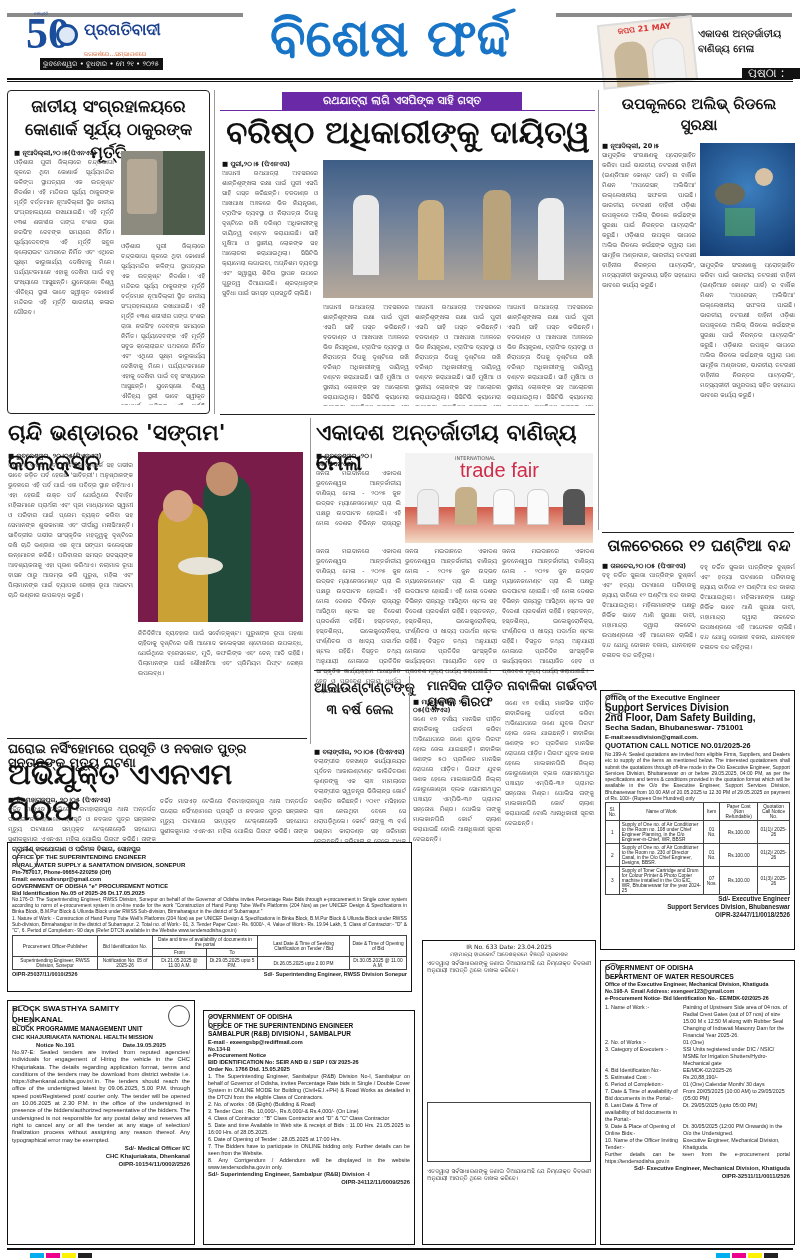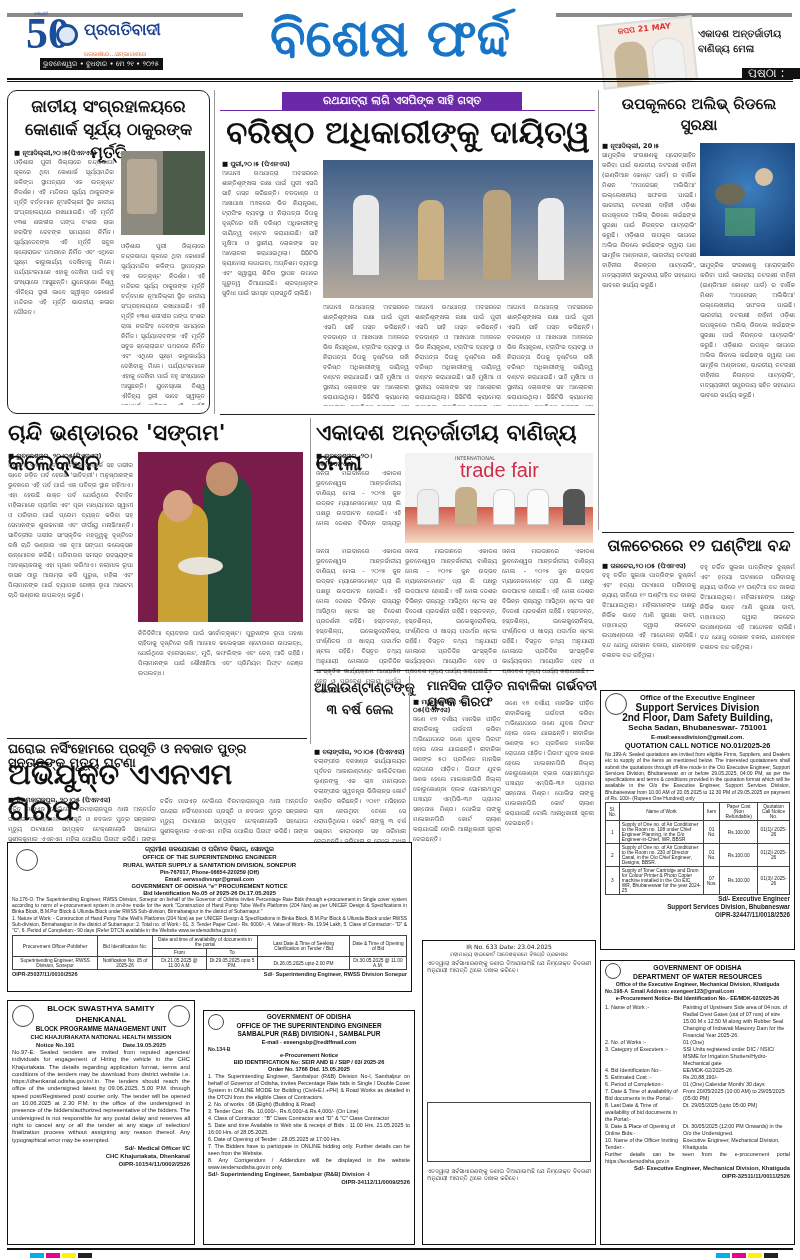--- a/index.html
+++ b/index.html
@@ -11,26 +11,26 @@
 .fifty{font-family:"Liberation Serif",serif;font-size:44px;color:#1a4e9c;font-weight:bold;line-height:44px;position:absolute;left:0;top:2px}
 .brand{position:absolute;left:50px;top:10px;font-size:16px;font-weight:bold;color:#1a3f8f}
 .tagline{position:absolute;left:52px;top:40px;font-size:6px;color:#d3541a}
 .datebar{left:40px;top:58px;width:123px;height:12px;background:#111;color:#fff;font-size:7px;padding-left:3px;line-height:12px}
 .section-title{left:270px;top:8px;font-size:52px;font-weight:bold;color:#1774c6;line-height:60px}
 .promo-box{left:600px;top:20px;width:95px;height:65px;background:#f2ece4;border:2px solid #ddd;transform:rotate(-6deg)}
 .promo-text{left:698px;top:26px;font-size:10px;font-weight:bold;line-height:15px;width:95px}
 .page-no{left:742px;top:68px;background:#111;color:#fff;font-size:12px;padding:0 6px;height:11px;line-height:11px}
 .col-text{font-size:6.2px;line-height:10px;color:#333;text-align:justify;overflow:hidden}
 .headline{font-weight:bold;color:#111}
-.story-box{border:1.5px solid #222;border-radius:10px}
+.story-box{border:1.5px solid #222;border-radius:4px}
 .purple-tag{background:#6a2aa8;color:#fff;font-size:11px;font-weight:bold;text-align:center;line-height:18px}
 .photo{background:#888;overflow:hidden}
 .dateline{font-size:6.5px;font-weight:bold;color:#111}
 .ad{border:1.5px solid #111;background:#fff;font-family:"Liberation Sans",sans-serif;overflow:hidden}
-.ad-h{text-align:center;font-weight:bold;color:#111}
+.ad-h{text-align:left;font-weight:bold;color:#111}
 .ad-p{font-size:5.8px;line-height:7.4px;text-align:justify;color:#222}
 table.adt{border-collapse:collapse;width:100%;font-size:5.5px}
 table.adt td,table.adt th{border:0.8px solid #444;padding:1px 2px;text-align:center;vertical-align:middle;font-weight:normal}
 .emblem{width:22px;height:22px;border:1.5px solid #444;border-radius:50%;display:inline-block}
 .li{display:flex;font-size:6px;line-height:8px}
 .li .k{width:78px;flex:none}
 .li .v{flex:1}
 .vrule{background:#999;width:1px}
 .hrule{background:#999;height:1px}
 .cmyk{position:absolute;height:5px;width:14px}

